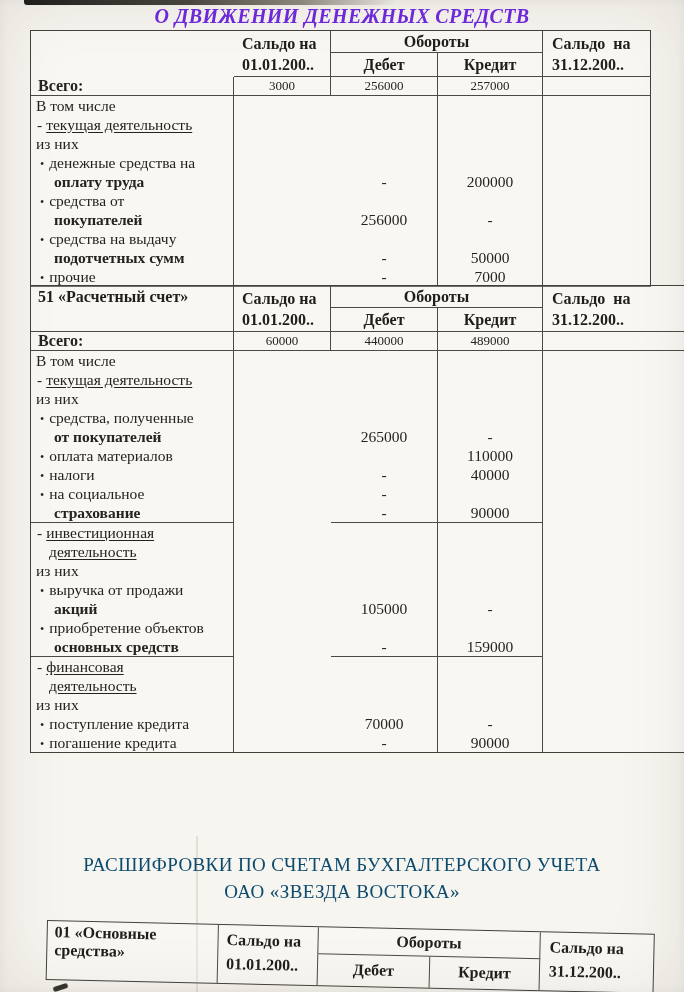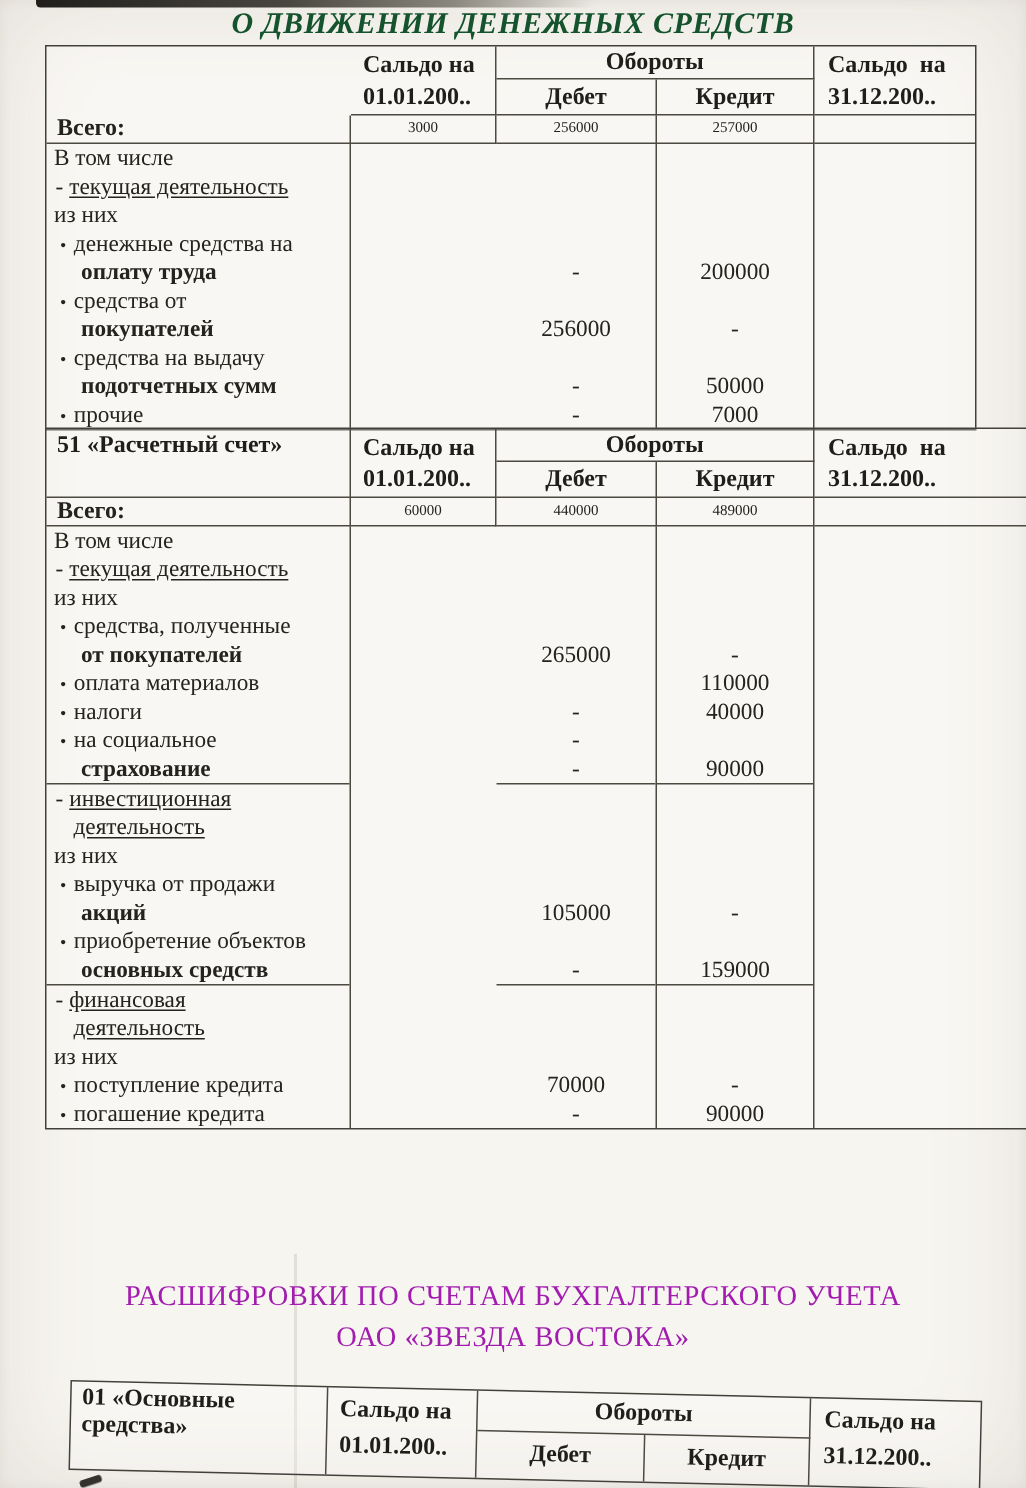--- a/index.html
+++ b/index.html
@@ -2,21 +2,21 @@
 <html><head>
 <meta charset="utf-8">
 <style>
   html,body{margin:0;padding:0;background:#dedbd4;}
   #page{position:relative;width:684px;height:992px;background:#f7f5f0;overflow:hidden;
         font-family:"Liberation Serif",serif;color:#24231e;
         box-shadow:inset 0 0 70px rgba(95,85,62,.12), inset 0 0 8px rgba(95,85,62,.08);}
   :root{--bc:#4c4940;}
 
   .doc-title{position:absolute;top:5px;left:0;width:100%;text-align:center;
-    font-size:20px;font-weight:bold;font-style:italic;letter-spacing:.4px;color:#14532d;}
+    font-size:20px;font-weight:bold;font-style:italic;letter-spacing:.4px;color:#6d28d9;}
 
   .tbl{position:absolute;box-sizing:border-box;border:1.6px solid #43403a;background:rgba(255,255,255,.25);}
   .t1{left:30px;top:30px;width:621px;}
   .t2{left:30px;top:285px;width:668px;}
   .t3{left:47px;top:920px;width:608px;transform:rotate(1.3deg);transform-origin:0 0;}
 
   .thead{display:grid;grid-template-rows:22px 24px;}
   .t12 .thead{grid-template-columns:203px 97px 107px 105px 1fr;}
   .t3 .thead{grid-template-columns:171px 100px 112px 110px 1fr;grid-template-rows:27px 31px;}
   .hc{box-sizing:border-box;font-weight:bold;font-size:16px;color:#1f1e1a;overflow:hidden;}
@@ -27,21 +27,21 @@
   .h-k  {grid-area:2/4/3/5;border-right:1px solid var(--bc);border-bottom:1px solid var(--bc);text-align:center;line-height:23px;}
   .h-s2 {grid-area:1/5/3/6;border-bottom:1px solid var(--bc);padding:2px 0 0 9px;white-space:pre-wrap;line-height:21px;}
   .t3 .h-acc,.t3 .h-s1,.t3 .h-d,.t3 .h-k,.t3 .h-s2{border-bottom:none;}
   .t3 .h-ob{line-height:26px;}
   .t3 .h-d,.t3 .h-k{line-height:29px;}
   .t3 .h-s1,.t3 .h-s2{line-height:24px;padding-top:3px;}
 
   .vrow{display:grid;height:19px;}
   .t12 .vrow{grid-template-columns:203px 97px 107px 105px 1fr;}
   .vc{box-sizing:border-box;border-right:1px solid var(--bc);border-bottom:1px solid var(--bc);
-      font-size:10px;text-align:center;line-height:18px;}
+      font-size:13px;text-align:center;line-height:18px;}
   .vc.lbl{font-weight:bold;text-align:left;padding-left:7px;font-size:16px;}
   .vc.lastc{border-right:none;}
 
   .tbody{display:flex;align-items:flex-end;}
   .bcol{box-sizing:border-box;border-right:1px solid var(--bc);}
   .bc1{width:203px;}
   .bc2{width:97px;position:relative;}
   .bc3{width:107px;}
   .bc4{width:105px;}
   .bc5{flex:1;position:relative;border-right:none;}
@@ -54,21 +54,21 @@
   .ln.c{padding-left:23px;font-weight:bold;}
   .ln.u{padding-left:18px;}
   .us{text-decoration:underline;text-underline-offset:2px;}
 
   .vln{height:19px;line-height:19px;text-align:center;font-size:15.5px;}
 
   .xsvg{position:absolute;inset:0;width:100%;height:100%;display:block;}
   .xsvg line{stroke:#45423b;stroke-width:1.1;vector-effect:non-scaling-stroke;}
 
   .subhead{position:absolute;top:851px;left:0;width:100%;text-align:center;
-    font-size:19px;letter-spacing:.4px;line-height:27px;color:#a21caf;}
+    font-size:19px;letter-spacing:.4px;line-height:27px;color:#0c4a6e;}
 
   .smudge-top{position:absolute;left:24px;top:0;width:372px;height:5px;border-radius:0 0 3px 3px;
     background:linear-gradient(90deg,#201f1c,#494640 45%,#8b887e 75%,rgba(140,135,125,0));filter:blur(.4px);}
   .mark-bl{position:absolute;left:53px;top:985px;width:15px;height:5px;background:#34322d;
     transform:rotate(-18deg);border-radius:2px;filter:blur(.5px);}
   .streak{position:absolute;left:196px;top:836px;width:2px;height:156px;background:rgba(120,112,95,.16);}
 </style>
 </head>
 <body>
 

